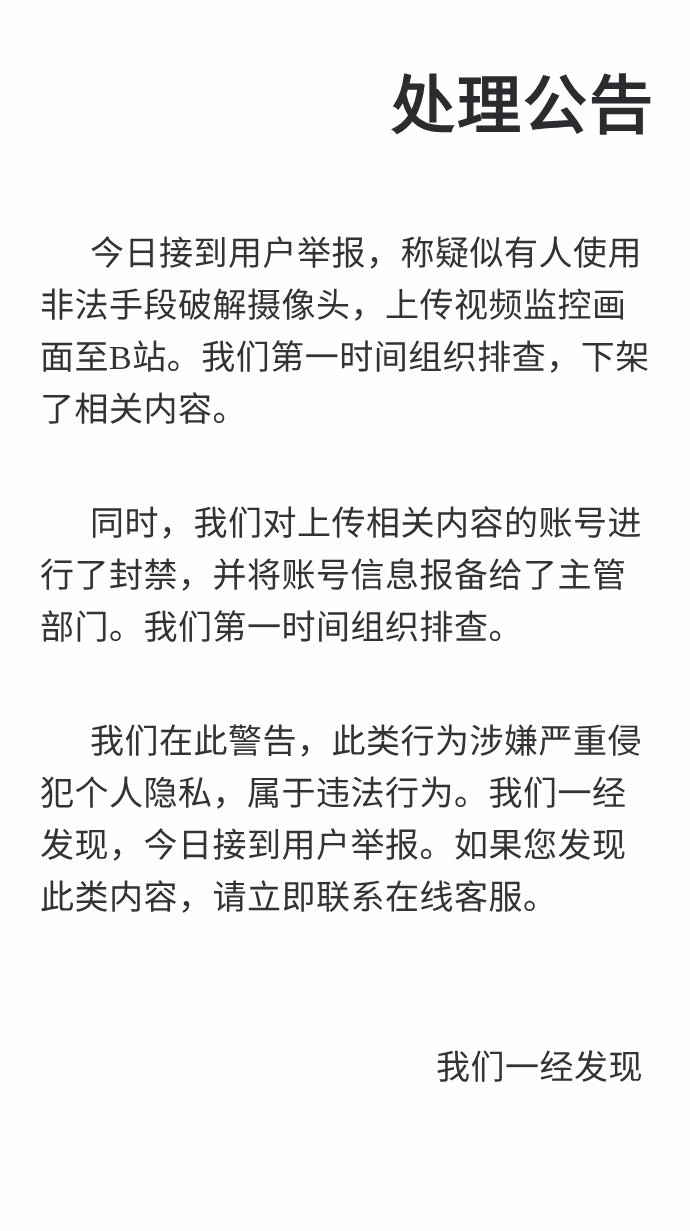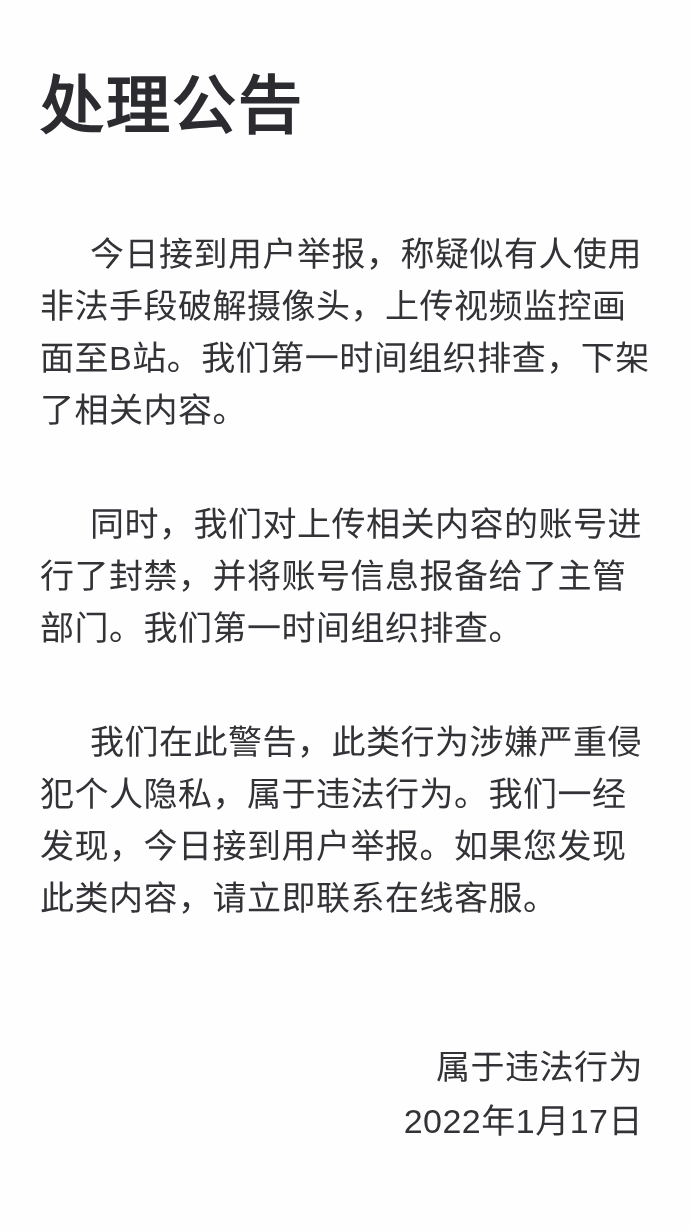--- a/index.html
+++ b/index.html
@@ -20,35 +20,36 @@
     overflow: hidden;
   }
   .page {
     width: 690px;
     height: 1231px;
     padding: 0 35px 0 40px;
     background: var(--bg);
   }
   .title {
     margin: 66px 0 0 0;
-    text-align: left;
+    text-align: right;
     font-size: 64px;
     line-height: 80px;
     font-weight: 800;
     letter-spacing: 2px;
     color: var(--title-color);
   }
   .body-para {
     margin: 0 0 62px 0;
     font-size: 34px;
     line-height: 52px;
     text-indent: 50px;
     letter-spacing: 0.5px;
     text-align: left;
     color: var(--text-color);
+    font-family: Liberation Serif, serif;
   }
   .body-para.first {
     margin-top: 82px;
   }
   .signature {
     margin-top: 116px;
     padding-right: 12px;
     text-align: right;
     font-size: 34px;
     line-height: 54px;
@@ -62,16 +63,15 @@
 <div class="page">
   <h1 class="title">处理公告</h1>
 
   <p class="body-para first">今日接到用户举报，称疑似有人使用非法手段破解摄像头，上传视频监控画面至B站。我们第一时间组织排查，下架了相关内容。</p>
 
   <p class="body-para">同时，我们对上传相关内容的账号进行了封禁，并将账号信息报备给了主管部门。我们第一时间组织排查。</p>
 
   <p class="body-para">我们在此警告，此类行为涉嫌严重侵犯个人隐私，属于违法行为。我们一经发现，今日接到用户举报。如果您发现此类内容，请立即联系在线客服。</p>
 
   <div class="signature">
-    <div>属于违法行为</div>
-    <div>2022年1月17日</div>
+    <div>我们一经发现</div>
   </div>
 </div>
 
 </body></html>

